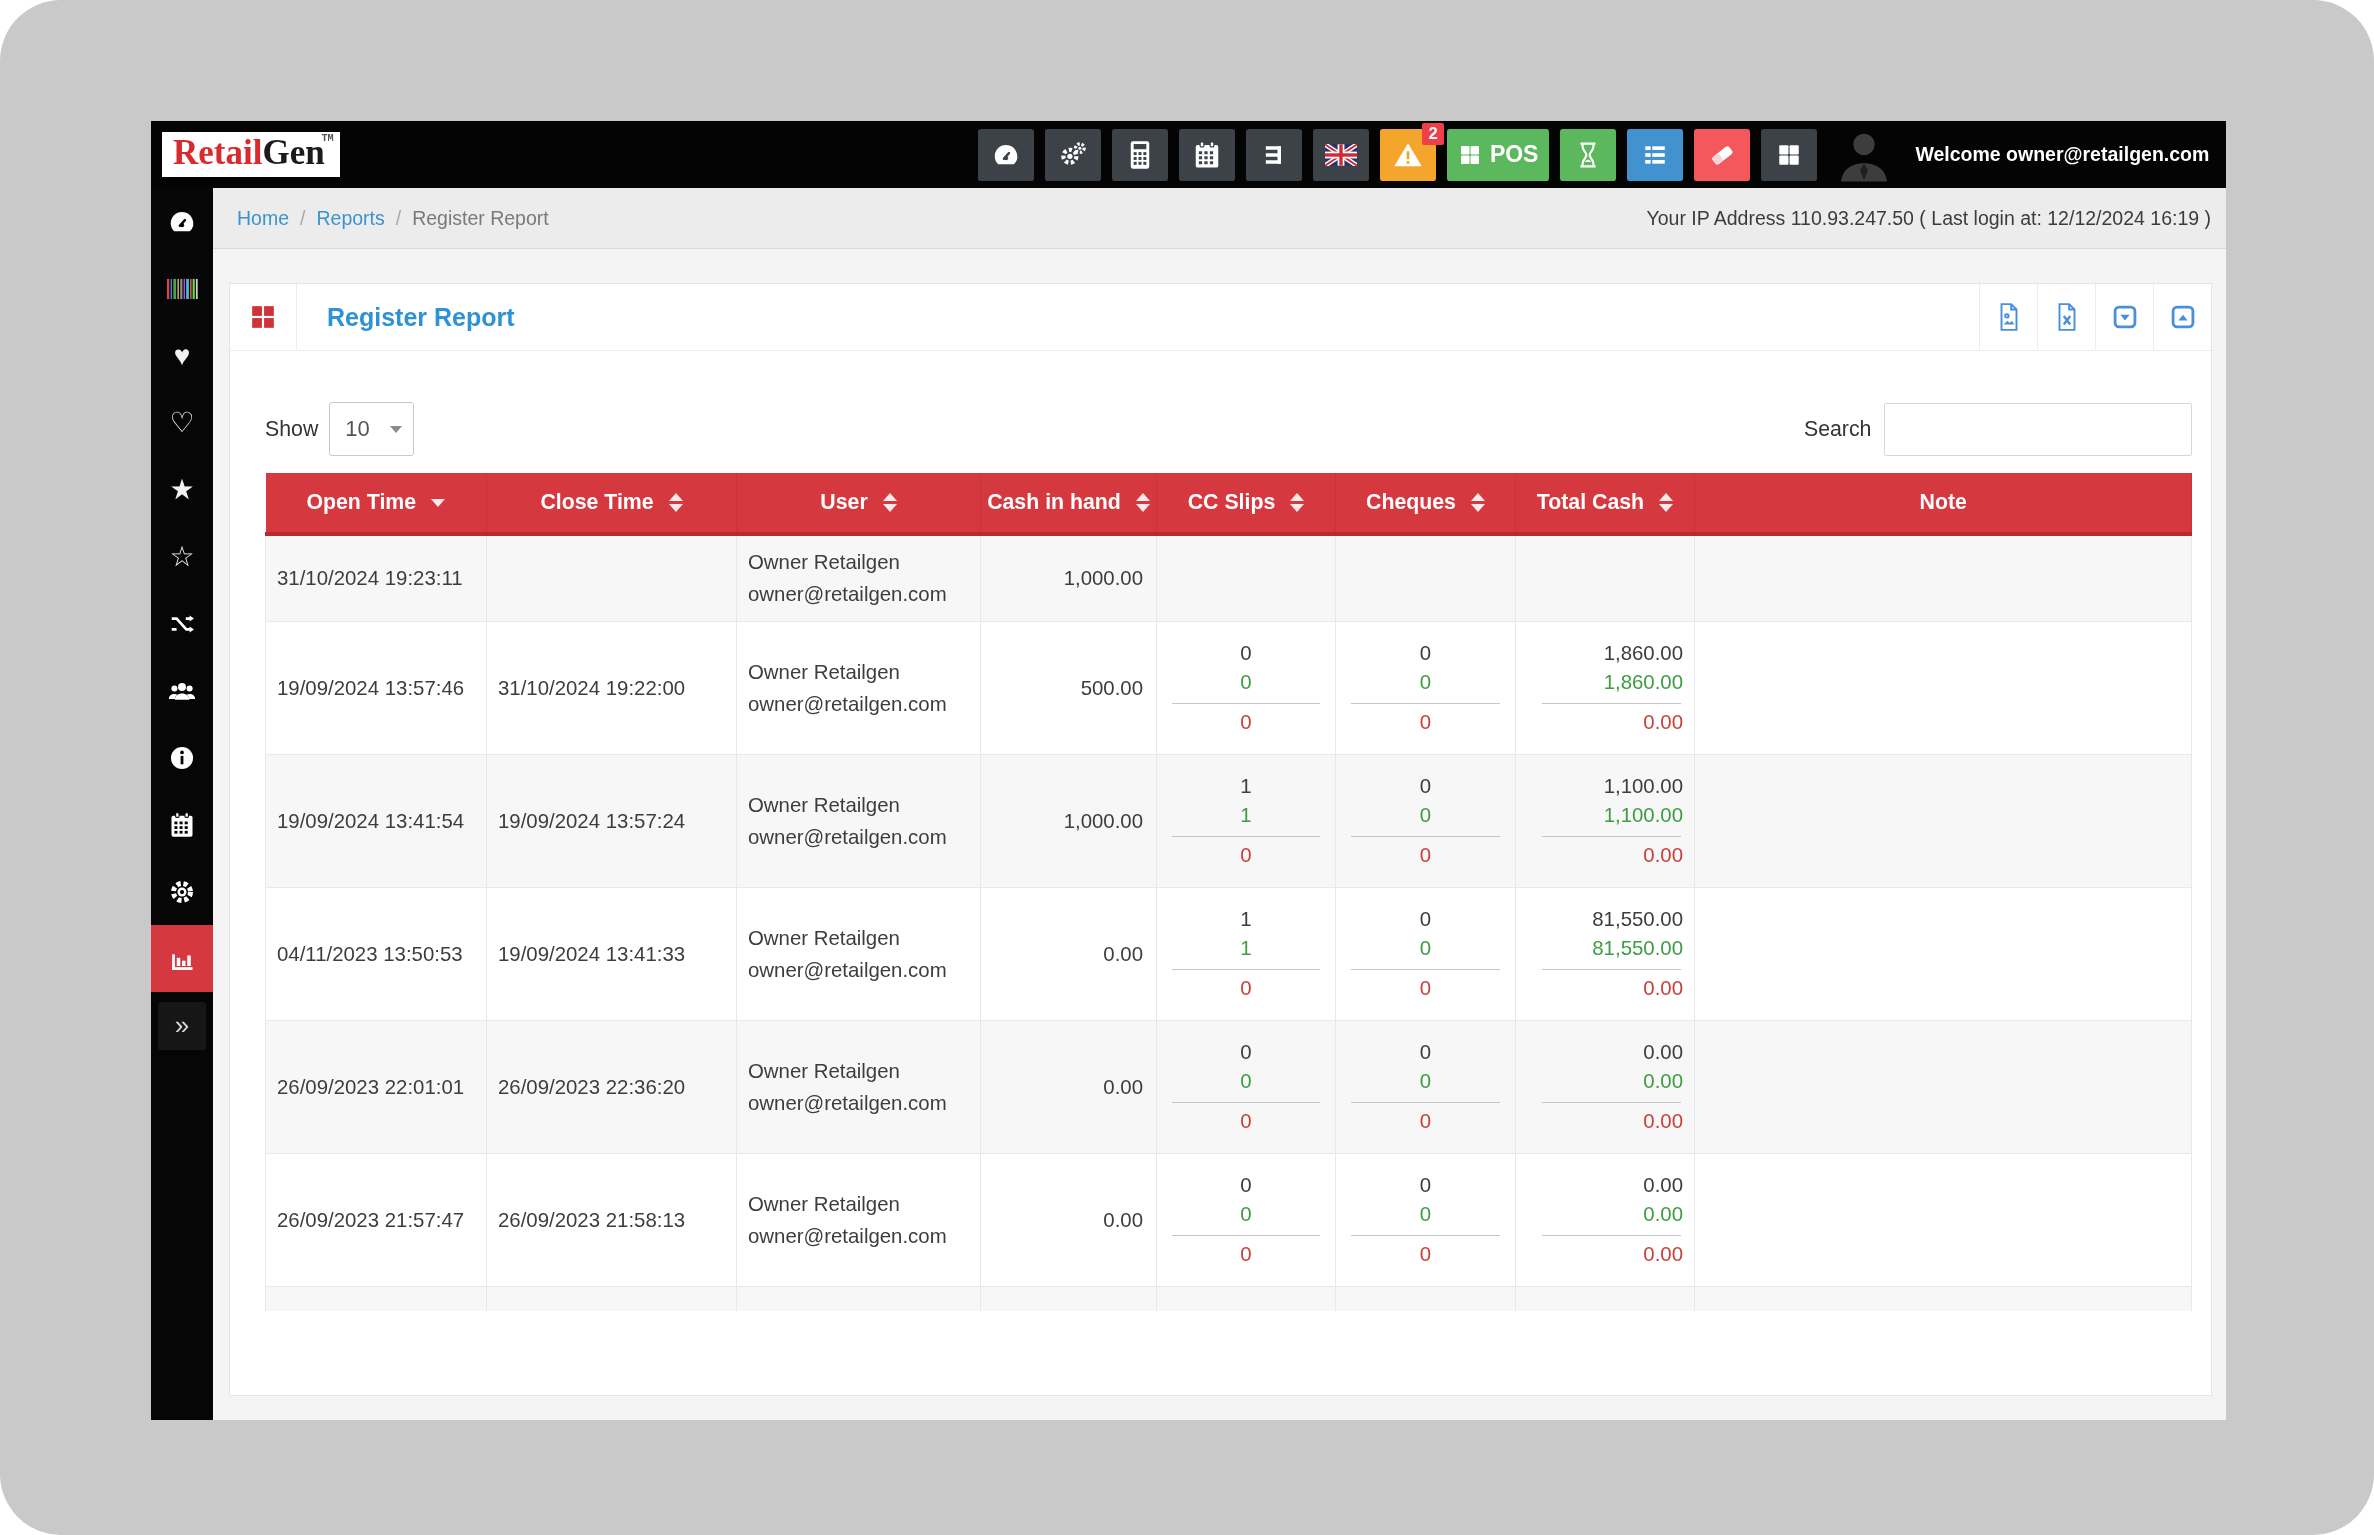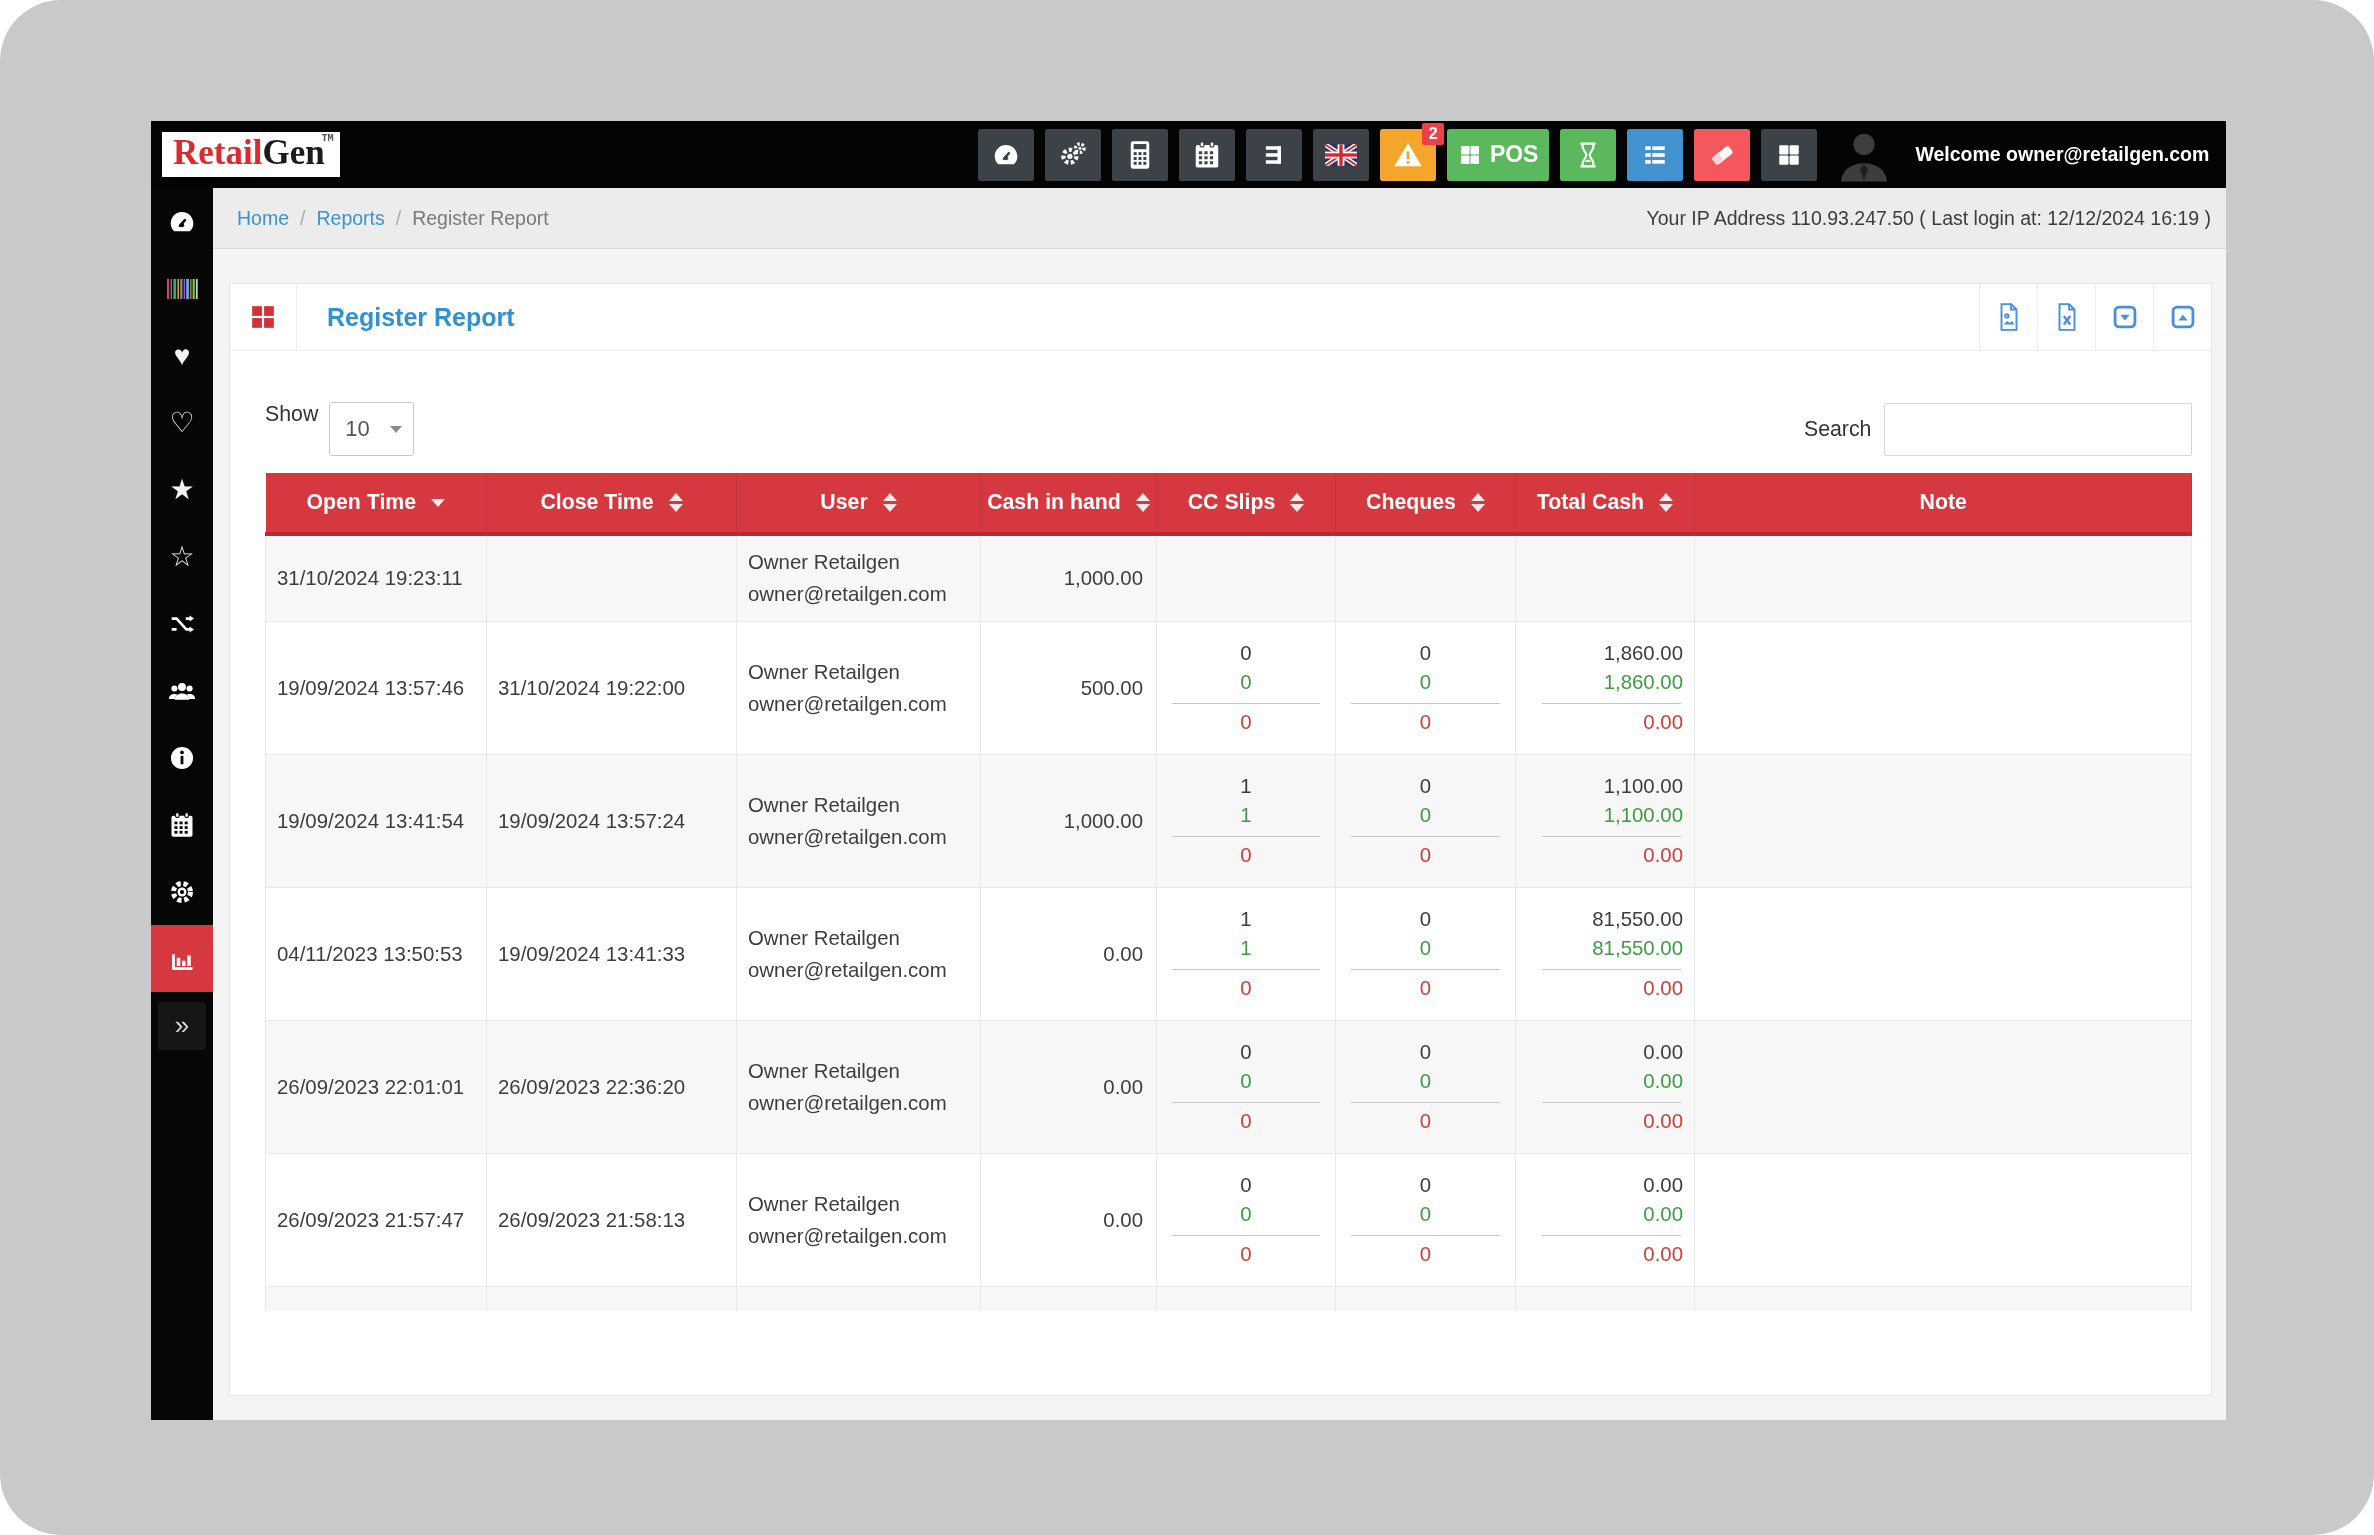--- a/index.html
+++ b/index.html
@@ -60,21 +60,21 @@
   .ph-icon-cell { width:67px; display:flex; align-items:center; justify-content:center;
                   border-right:0.9px solid #ececec; }
   .ph-title { align-self:center; margin-left:30px; color:#2f92d3; font-size:25px; font-weight:bold; }
   .ph-exports { margin-left:auto; display:flex; }
   .export-cell { width:58px; display:flex; align-items:center; justify-content:center;
                  border-left:0.9px solid #ececec; cursor:pointer; }
   .panel-sub { height:65px; display:flex; align-items:center; padding-left:23px; font-size:20.4px;
                color:#333; border-bottom:0.9px solid #ececec; background:#fbfbfb; }
 
   
-  .controls { display:flex; margin:51px 18.6px 0 35px; height:54px; }
+  .controls { display:flex; align-items:center; margin:51px 18.6px 0 35px; height:54px; }
   .show-label,.search-label { font-size:21.3px; color:#333; }
   .show-select { width:85px; height:54px; border:0.9px solid #c9c9c9; border-radius:2.8px; background:#fff;
                  display:flex; align-items:center; padding:0 11px 0 15px; margin-left:11px;
                  font-size:22px; color:#555; cursor:pointer; }
   .sel-caret { margin-left:auto; width:0; height:0; border-left:6.5px solid transparent;
                border-right:6.5px solid transparent; border-top:7.4px solid #8b8b8b; }
   .search-wrap { margin-left:auto; display:flex; align-items:center; }
   .search-input { width:308px; height:53px; border:1.9px solid #d8d8d8; border-radius:1.9px;
                   background:#fff; margin-left:13px; font-size:20.4px; padding:0 9.3px;
                   font-family:"Liberation Sans", sans-serif; color:#333; outline:none; }

